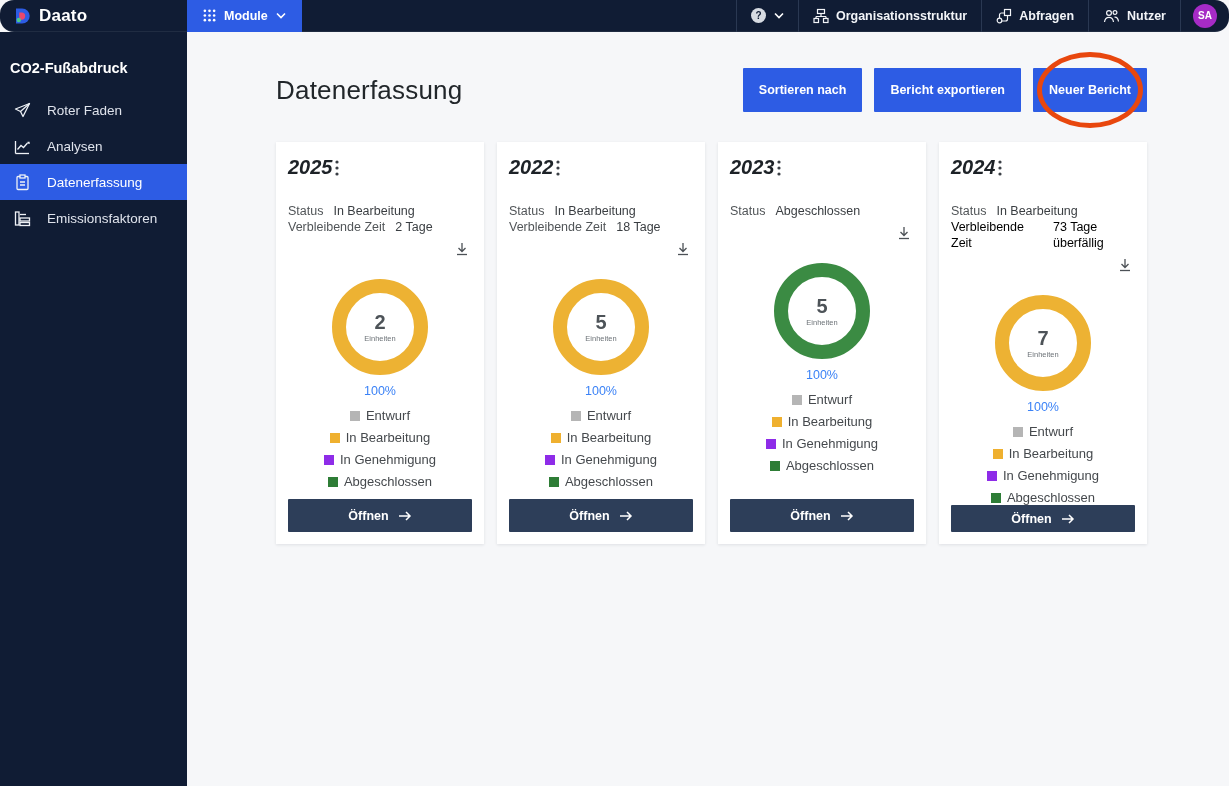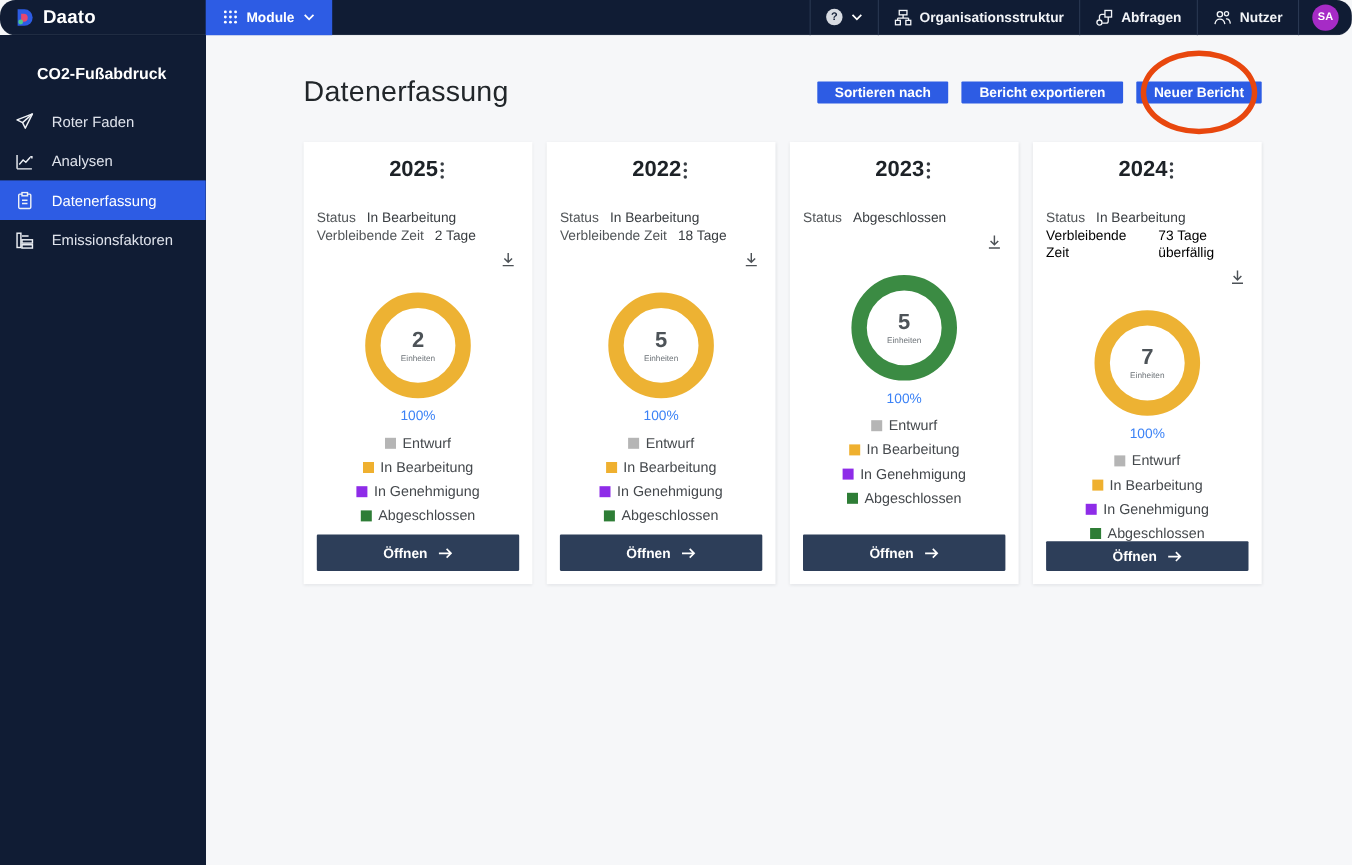--- a/index.html
+++ b/index.html
@@ -13,38 +13,38 @@
   .topbar-right { margin-left:auto; display:flex; align-items:stretch; height:32px; }
   .tb-sep { width:1px; background:#2a3852; height:32px; }
   .tb-item { display:flex; align-items:center; gap:7px; color:#f2f4f8; font-size:12.5px; font-weight:bold; padding:0 14px; background:none; border:none; cursor:pointer; font-family:inherit; }
   .help-group { display:flex; align-items:center; gap:8px; padding:0 14px; cursor:pointer; }
   .help-circle { width:15px; height:15px; border-radius:50%; background:#d7dbe2; color:#101c34; font-size:10px; font-weight:bold; display:flex; align-items:center; justify-content:center; }
   .avatar-wrap { display:flex; align-items:center; padding:0 12px; }
   .avatar { width:24px; height:24px; border-radius:50%; color:#fff; font-size:10px; font-weight:bold; display:flex; align-items:center; justify-content:center; cursor:pointer; }
 
   
   .sidebar { position:fixed; top:32px; left:0; width:187px; height:754px; background:#101c34; z-index:20; }
-  .sidebar-title { color:#fff; font-size:14.5px; font-weight:bold; padding:28px 12px 16px 10px;text-align:center; }
+  .sidebar-title { color:#fff; font-size:14.5px; font-weight:bold; padding:28px 12px 16px 10px; }
   .side-item { display:flex; align-items:center; gap:16px; height:36px; padding-left:14px; color:#dfe3ec; font-size:13.5px; cursor:pointer; }
   .side-item .sicon { width:17px; height:17px; display:flex; align-items:center; justify-content:center; color:#eef1f6; }
   .side-item.active { background:#2d5ce4; color:#fff; }
 
   
   .main { position:absolute; top:32px; left:187px; width:1042px; height:754px; background:#f6f7f9; padding:36px 82px 0 89px; }
   .main-header { display:flex; align-items:center; justify-content:space-between; }
   .page-title { font-size:26px; font-weight:500; color:#21262a; letter-spacing:.2px; }
   .actions { display:flex; gap:12px; align-items:center; }
-  .action-btn { background:#2d5ce4; color:#fff; border:none; height:20px; padding:0 16px; font-size:12.5px; font-weight:bold; cursor:pointer; font-family:inherit; border-radius:1px; white-space:nowrap; }
+  .action-btn { background:#2d5ce4; color:#fff; border:none; height:44px; padding:0 16px; font-size:12.5px; font-weight:bold; cursor:pointer; font-family:inherit; border-radius:1px; white-space:nowrap; }
   .annotated-wrap { position:relative; display:inline-block; }
   .annotation-ellipse { position:absolute; left:50%; top:50%; transform:translate(-50%,-50%); width:106px; height:76px; border:5px solid #e8470e; border-radius:50%; pointer-events:none; z-index:5; }
 
   
   .cards { display:flex; gap:13px; margin-top:30px; }
   .card { width:208px; height:402px; background:#fff; box-shadow:0 1px 3px rgba(16,28,52,.10); display:flex; flex-direction:column; padding:10px 12px 12px 12px; }
-  .card-top { display:flex; align-items:flex-start; justify-content:center; margin-top:4px; }
+  .card-top { display:flex; align-items:flex-start; justify-content:flex-start; margin-top:4px;font-style:italic; }
   .card-year { font-size:20px; font-weight:bold; color:#1d2227; }
   .kebab-btn { background:none; border:none; cursor:pointer; color:#3a3f45; padding:4px 2px; display:flex; }
   .status-block { margin-top:23px; font-size:12.5px; line-height:16px; }
   .srow { display:flex; gap:10px; }
   .srow .slabel { color:#515558; }
   .srow .sval { color:#3a3e42; }
   .srow-grid { display:grid; grid-template-columns:92px 78px; column-gap:10px; }
   .dl-row { display:flex; justify-content:flex-end; margin-top:4px; }
   .dl-btn { background:none; border:none; cursor:pointer; color:#4c5156; display:flex; padding:2px; }
   .donut-wrap { display:flex; flex-direction:column; align-items:center; margin-top:20px; }

